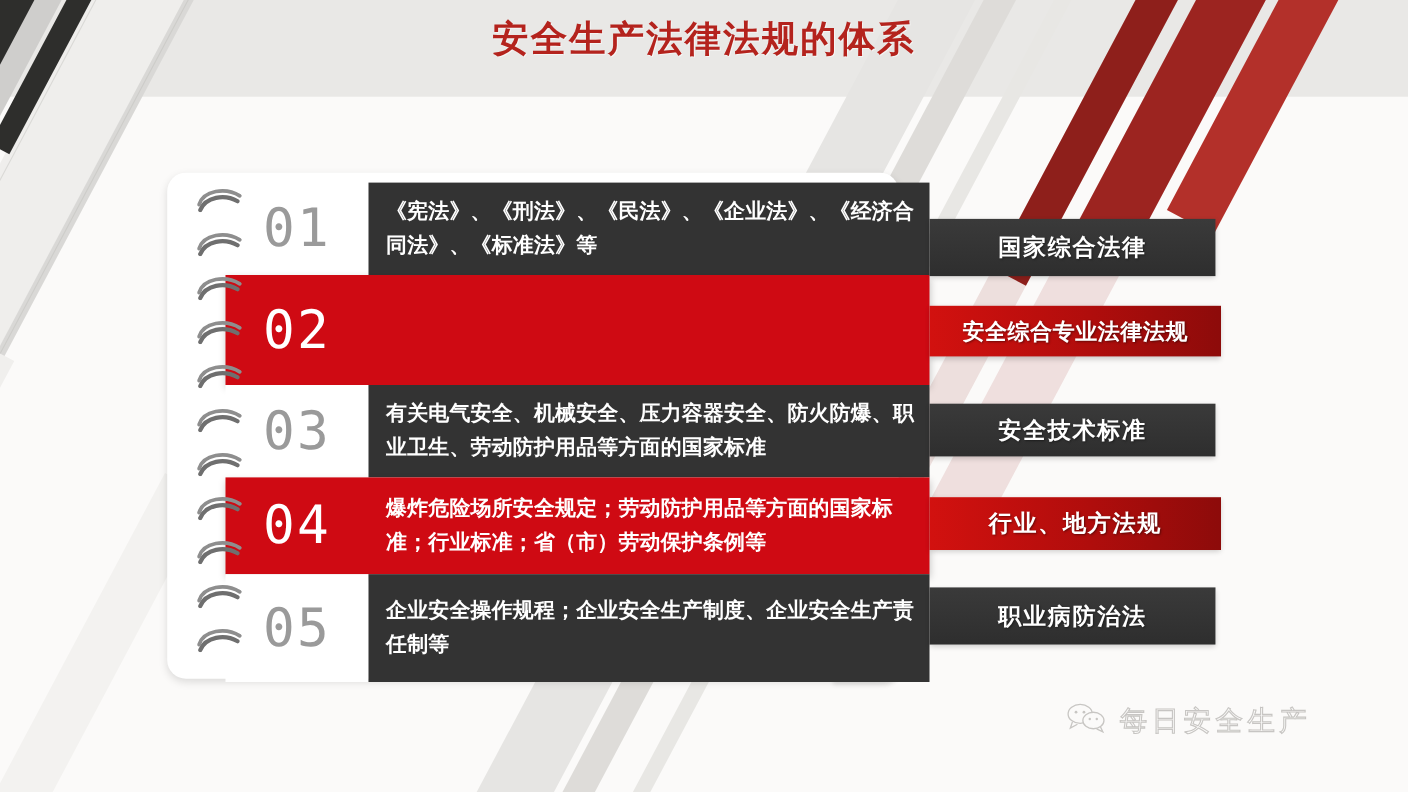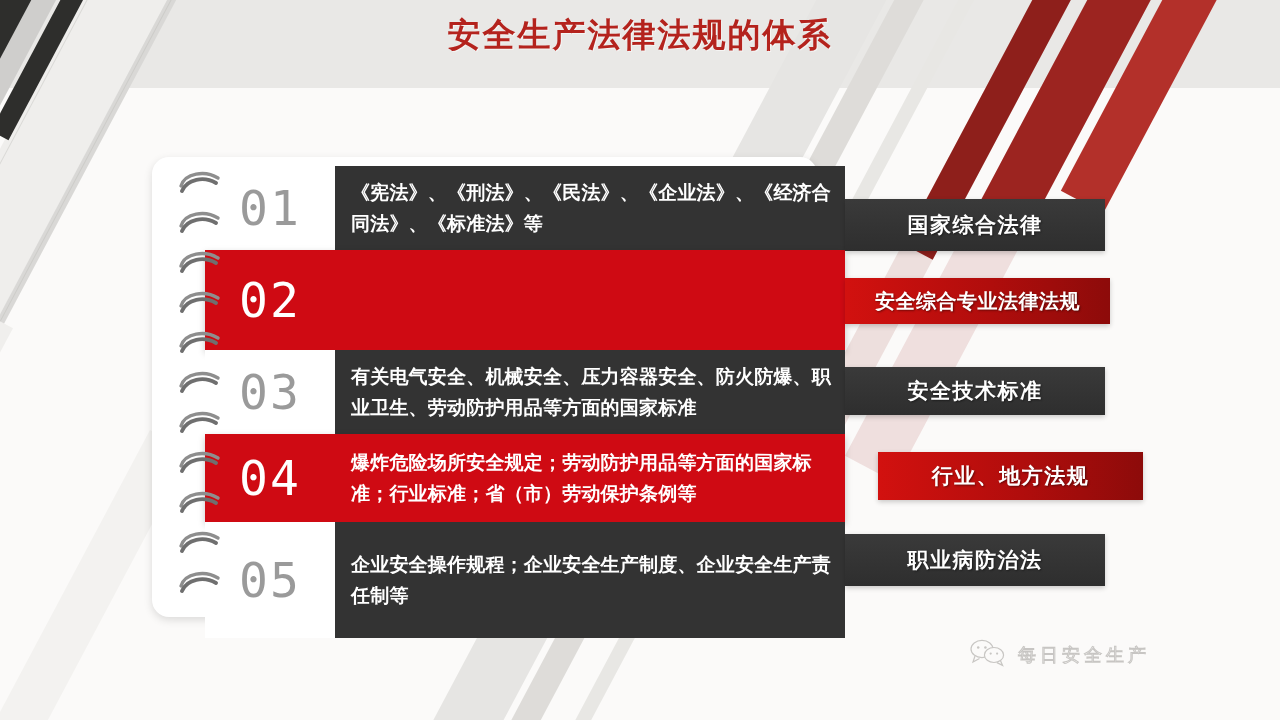--- a/index.html
+++ b/index.html
@@ -111,21 +111,21 @@
   .row.red  { background:#cf0a13; box-shadow:0 3px 7px rgba(0,0,0,.22); }
   .row.red .numbox { background:transparent; }
   .row.red .num    { color:#ffffff; }
   .row.red .txt    { background:transparent; color:#ffffff; }
 
   
   #row1 { left:205px; top:166px; width:640px; height:84px; }
   #row2 { left:205px; top:250px; width:640px; height:100px; }
   #row3 { left:205px; top:350px; width:640px; height:84px; }
   #row4 { left:205px; top:434px; width:640px; height:88px; }
-  #row5 { left:205px; top:522px; width:640px; height:116px; }
+  #row5 { left:205px; top:522px; width:640px; height:98px; }
 
   
   #rings { position:absolute; left:178px; top:167px; width:46px; height:440px; z-index:5; }
   .ring { position:absolute; left:0; width:44px; height:26px; }
   .ring svg { display:block; }
 
   
   #labels { position:absolute; left:0; top:0; width:1280px; height:720px; z-index:5; }
   .label {
     position:absolute;
@@ -134,31 +134,31 @@
     letter-spacing:1.5px;
     text-shadow:1px 1px 2px rgba(0,0,0,.45);
     box-shadow:0 2px 5px rgba(0,0,0,.20);
   }
   .label.dark { background:linear-gradient(180deg,#3a3a3a 0%,#2e2e2e 100%); }
   .label.red  { background:linear-gradient(90deg,#d2110f 0%,#b00d0c 55%,#8d0b0a 100%); }
 
   #lab1 { left:845px;  top:186px; width:260px; height:52px;margin-top:13px; }
   #lab2 { left:845px;  top:278px; width:265px; height:46px; font-size:20px; letter-spacing:.5px; }
   #lab3 { left:845px;  top:367px; width:260px; height:48px; }
-  #lab4 { left:878px;  top:452px; width:265px; height:48px; }
+  #lab4 { left:845px;  top:452px; width:265px; height:48px; }
   #lab5 { left:845px;  top:534px; width:260px; height:52px; }
 
   
   #watermark {
     position:absolute; left:968px; top:638px;
     display:flex; align-items:center; gap:10px;
     z-index:6; opacity:.78;
   }
   #wm-text {
-    font-size:18px; letter-spacing:4px;
+    font-size:25px; letter-spacing:4px;
     color:transparent;
     -webkit-text-stroke:1px #b9b7b4;
     font-weight:400;
   }
 </style>
 </head>
 <body>
 
 <div id="bg">
   <div class="band-top"></div>

